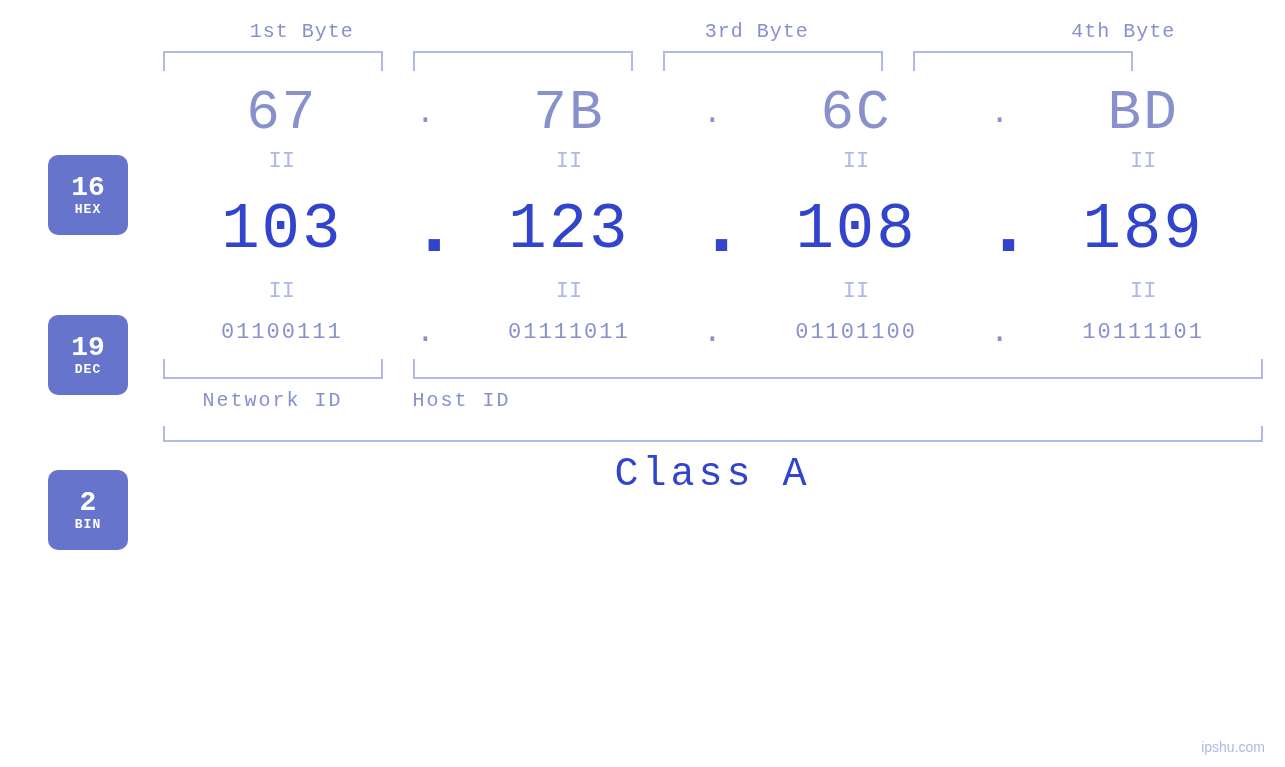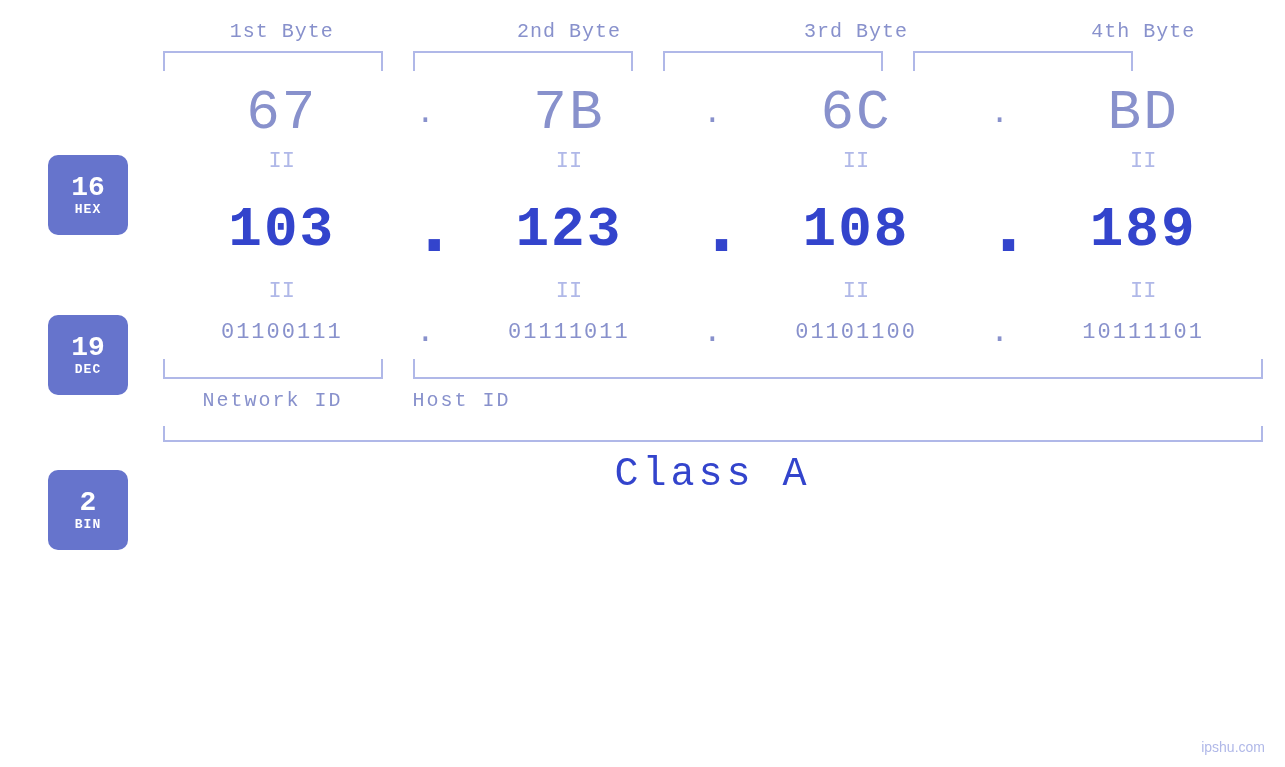--- a/index.html
+++ b/index.html
@@ -116,22 +116,22 @@
     
     .hex-value {
       color: #8891cc;
       font-size: 56px;
       letter-spacing: 2px;
     }
 
     
     .dec-value {
       color: #3344cc;
-      font-size: 56px;
-      font-weight: 700;
+      font-size: 64px;
+      font-weight: 400;
       letter-spacing: 2px;
     }
 
     .dec-dot {
       color: #3344cc;
       font-size: 80px;
       font-weight: 700;
     }
 
     
@@ -261,21 +261,20 @@
   </div>
 
   <div class="badge badge-bin">
     <span class="badge-num">2</span>
     <span class="badge-label">BIN</span>
   </div>
 
   <div class="header-row">
     <div class="byte-header">1st Byte</div>
     <div class="dot-spacer"></div>
-    <div class="byte-header">2nd Byte</div>
     <div class="dot-spacer"></div>
     <div class="byte-header">3rd Byte</div>
     <div class="dot-spacer"></div>
     <div class="byte-header">4th Byte</div>
   </div>
 
   <div class="brackets-row">
     <div class="bracket-top"></div>
     <div class="dot-spacer"></div>
     <div class="bracket-top"></div>

